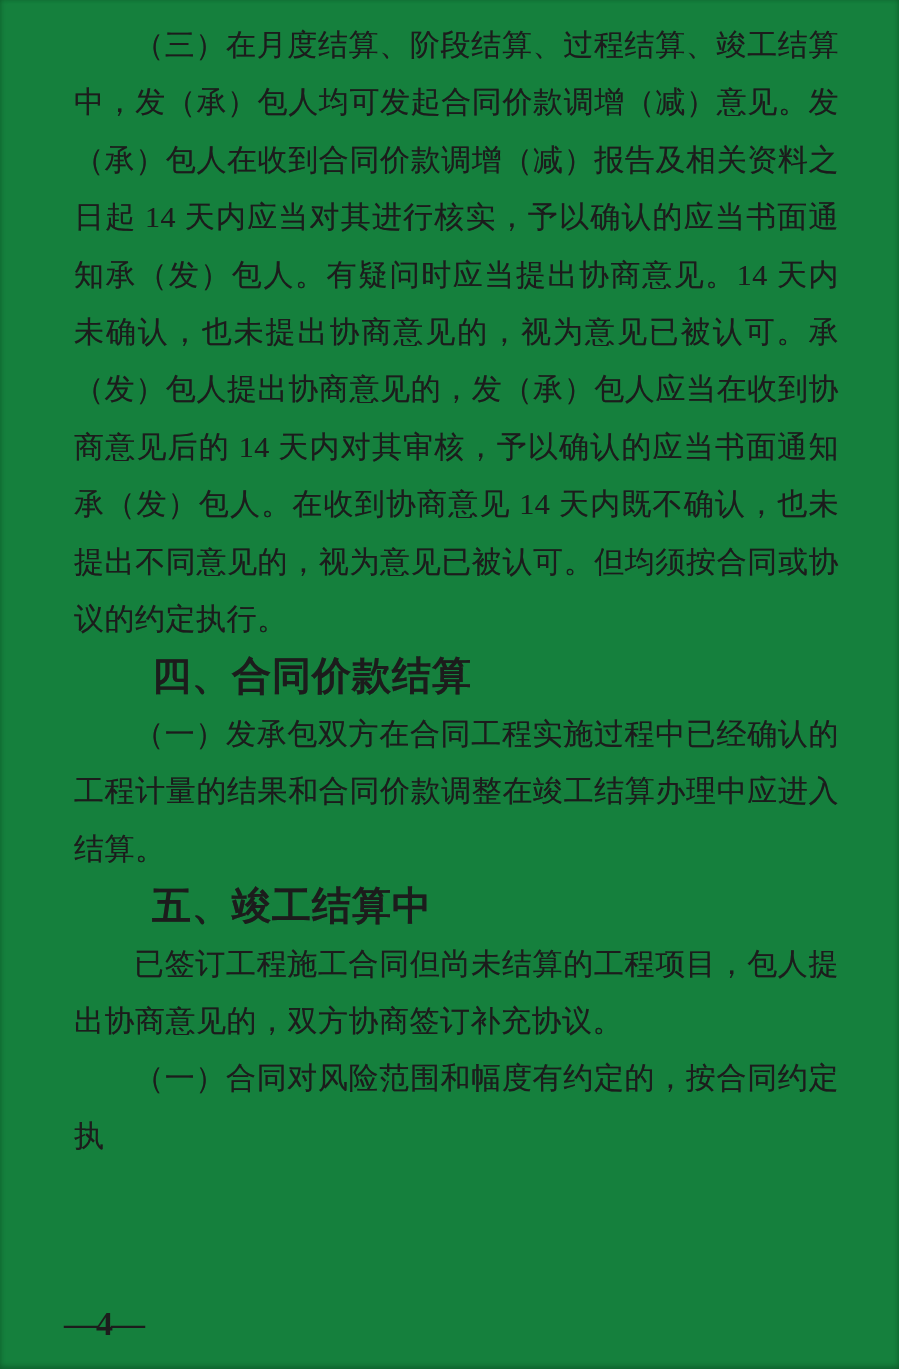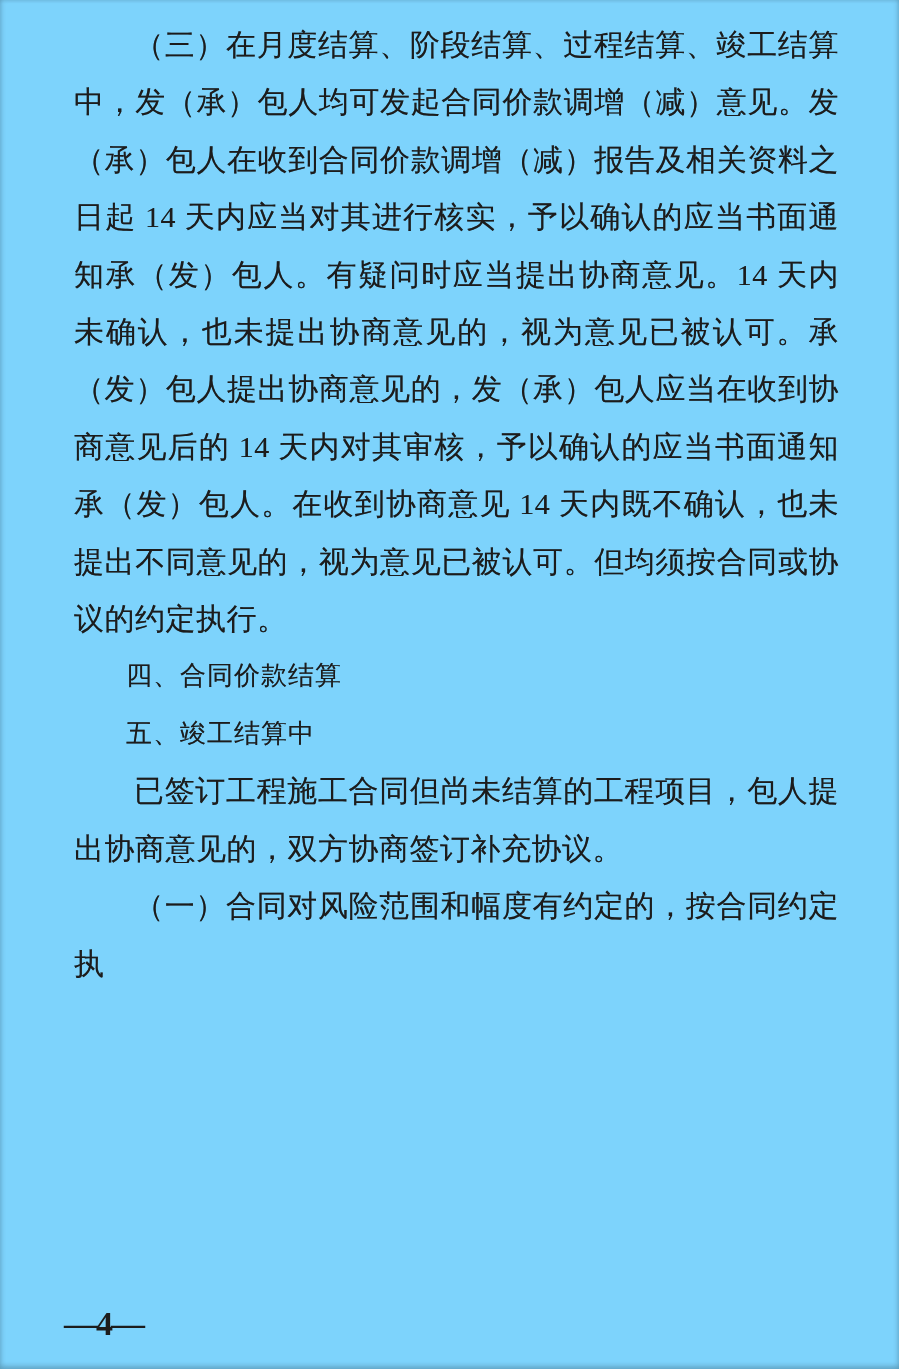--- a/index.html
+++ b/index.html
@@ -5,21 +5,21 @@
   * { margin: 0; padding: 0; box-sizing: border-box; }
   html, body {
     background: #ffffff;
     font-family: "Liberation Serif", "DejaVu Serif", serif;
   }
   .page {
     position: relative;
     width: 899px;
     height: 1369px;
     margin: 0 auto;
-    background: #7dd3fc;
+    background: #15803d;
     color: #1c1c1c;
     overflow: hidden;
     
     box-shadow:
       inset 3px 0 4px rgba(0,0,0,0.07),
       inset -3px 0 4px rgba(0,0,0,0.07),
       inset 0 -4px 4px rgba(0,0,0,0.14),
       inset 0 2px 3px rgba(0,0,0,0.04);
   }
   .content {
@@ -30,39 +30,40 @@
     line-height: 57.4px;
     text-align: justify;
     text-indent: 2em;
     letter-spacing: 0.5px;
     color: #1c1c1c;
     
     text-shadow: 0 0 0.6px rgba(30,30,30,0.55);
   }
   .content p.heading {
     font-family: "Liberation Sans", "DejaVu Sans", sans-serif;
-    font-weight: 400;
-    font-size: 26px;
+    font-weight: 700;
+    font-size: 39px;
     letter-spacing: 1px;
   }
   .page-number {
     position: absolute;
     left: 64px;
     top: 1305px;
     font-size: 34px;
     font-weight: 600;
     letter-spacing: -2px;
     color: #1c1c1c;
   }
 </style>
 </head>
 <body>
 
 <div class="page">
   <div class="content">
       <p class="body-para">（三）在月度结算、阶段结算、过程结算、竣工结算中，发（承）包人均可发起合同价款调增（减）意见。发（承）包人在收到合同价款调增（减）报告及相关资料之日起 14 天内应当对其进行核实，予以确认的应当书面通知承（发）包人。有疑问时应当提出协商意见。14 天内未确认，也未提出协商意见的，视为意见已被认可。承（发）包人提出协商意见的，发（承）包人应当在收到协商意见后的 14 天内对其审核，予以确认的应当书面通知承（发）包人。在收到协商意见 14 天内既不确认，也未提出不同意见的，视为意见已被认可。但均须按合同或协议的约定执行。</p>
       <p class="heading">四、合同价款结算</p>
+      <p class="body-para">（一）发承包双方在合同工程实施过程中已经确认的工程计量的结果和合同价款调整在竣工结算办理中应进入结算。</p>
       <p class="heading">五、竣工结算中</p>
       <p class="body-para">已签订工程施工合同但尚未结算的工程项目，包人提出协商意见的，双方协商签订补充协议。</p>
       <p class="body-para">（一）合同对风险范围和幅度有约定的，按合同约定执</p>
     </div>
   <div class="page-number">—4—</div>
 </div>
 
 </body></html>

